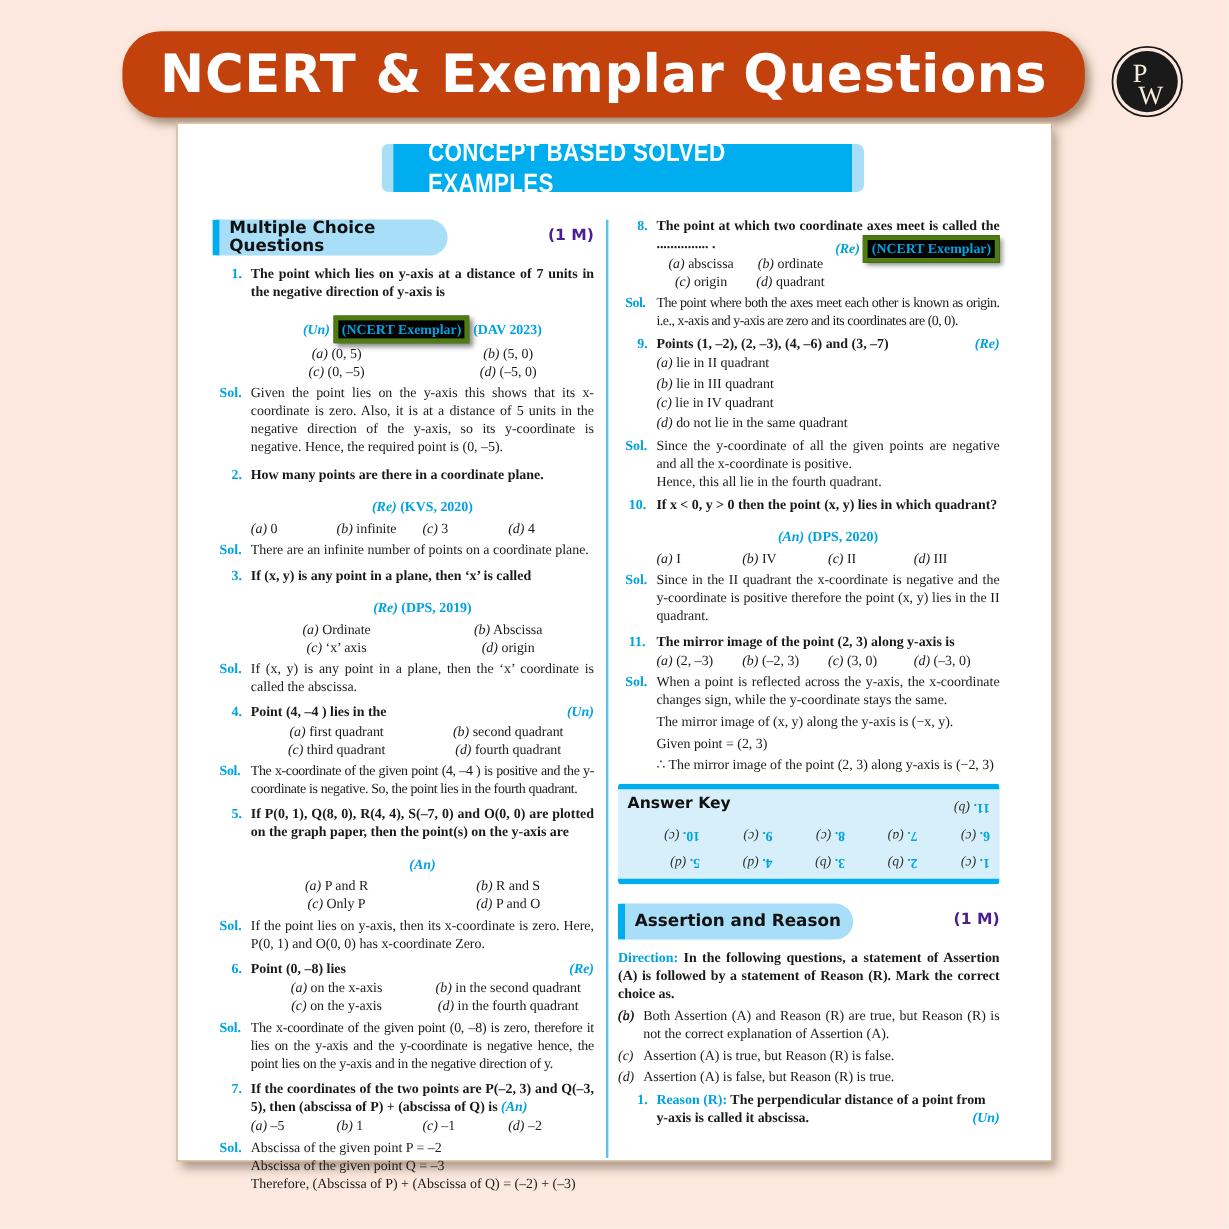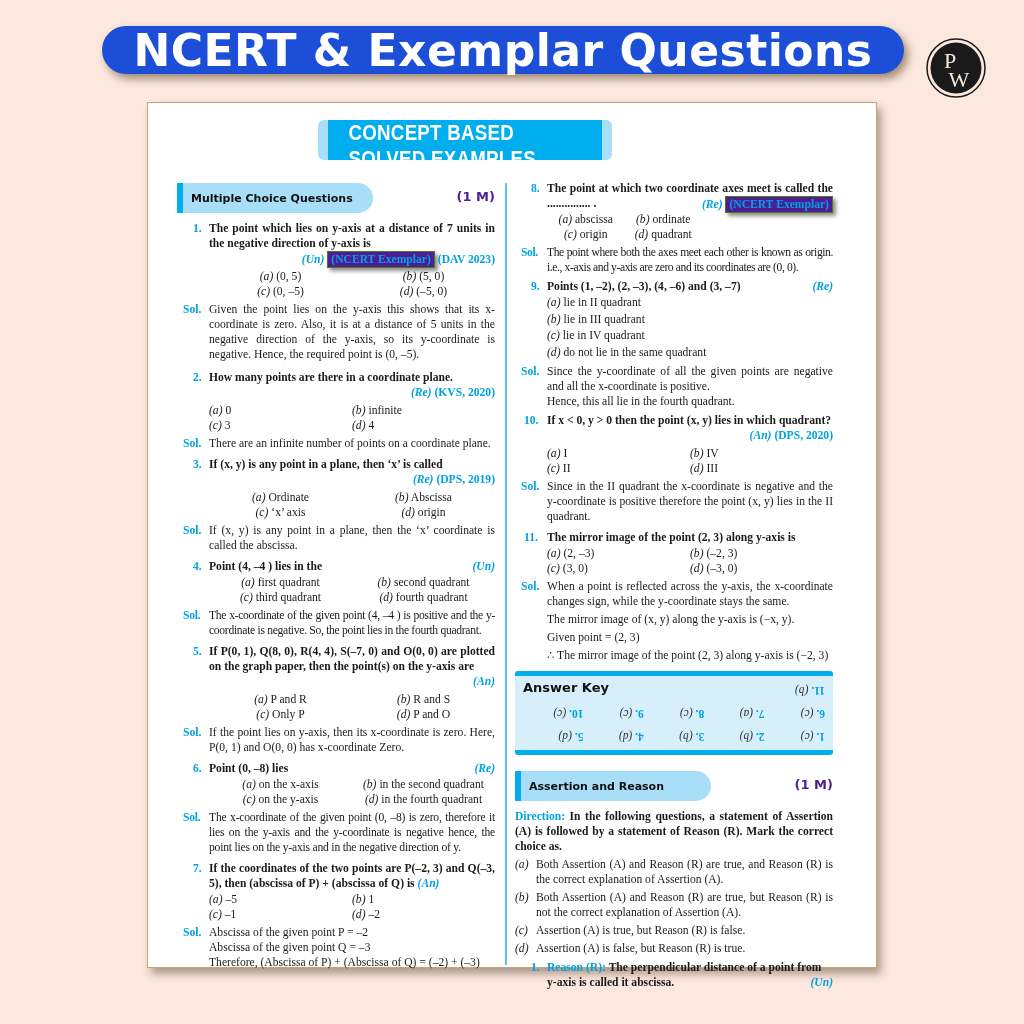--- a/index.html
+++ b/index.html
@@ -1,81 +1,81 @@
 <!DOCTYPE html>
 <html><head>
 <meta charset="utf-8">
 <style>
   * { box-sizing: border-box; margin: 0; padding: 0; }
   html, body { width: 1024px; height: 1024px; overflow: hidden; }
   body { background: #fce8de; font-family: "Liberation Serif", serif; color: #1a1a1a; position: relative; }
 
   .banner {
-    position: absolute; left: 102px; top: 26px; width: 802px; height: 48px;
-    background: #1d4ed8; border-radius: 32px;
+    position: absolute; left: 102px; top: 26px; width: 802px; height: 72px;
+    background: #c2410c; border-radius: 32px;
     box-shadow: 4px 5px 8px rgba(90,60,30,0.55);
     display: flex; align-items: center; justify-content: center;
   }
   .banner-title {
     font-family: "DejaVu Sans", sans-serif; font-weight: bold; font-size: 44px;
     color: #fff; letter-spacing: 0.5px;
   }
   .logo {
     position: absolute; left: 926px; top: 38px; width: 60px; height: 60px;
   }
 
   .page {
     position: absolute; left: 147px; top: 102px; width: 730px; height: 866px;
     background: #fff; border: 1.5px solid #c9a27a;
     box-shadow: 4px 6px 8px rgba(80,60,40,0.45);
   }
 
   .cbse-banner {
-    position: absolute; left: 170px; top: 17px; width: 294px; height: 40px;
+    position: absolute; left: 170px; top: 17px; width: 402px; height: 40px;
     background: #00adee; border-radius: 6px;
     border-left: 10px solid #a8def7; border-right: 10px solid #a8def7;
-    display: flex; justify-content: center;
+    display: flex; align-items: center; justify-content: center;
   }
   .cbse-title {
     font-family: "Liberation Sans", sans-serif; font-weight: bold; font-size: 22px;
     color: #fff; letter-spacing: 0.3px; transform: scaleX(0.85);
   }
 
   .col { position: absolute; top: 80px; font-size: 11.6px; line-height: 15px; }
   .col-left { left: 29px; width: 318px; }
   .col-right { left: 367px; width: 318px; }
   .divider { position: absolute; left: 357px; top: 80px; width: 1.5px; height: 782px; background: #5bc3ee; }
 
   .sec-head { position: relative; height: 30px; margin-bottom: 8px; }
   .sec-pill {
     position: absolute; left: 0; top: 0; height: 30px; width: 196px;
     background: #a8def7; border-left: 6px solid #00adee;
     border-radius: 0 15px 15px 0;
     display: flex; align-items: center; padding-left: 8px;
-    font-family: "DejaVu Sans", sans-serif; font-weight: bold; font-size: 11px; color: #111;
+    font-family: "DejaVu Sans", sans-serif; font-weight: bold; font-size: 14px; color: #111;
   }
   .sec-marks {
     position: absolute; right: 0; top: 6px;
     font-family: "DejaVu Sans", sans-serif; font-weight: bold; font-size: 13px; color: #4c1d95;
   }
 
   .q { position: relative; padding-left: 32px; margin-top: 4px; }
   .qnum { position: absolute; left: 16px; top: 0; color: #00a3e0; font-weight: bold; }
   .qtext { font-weight: bold; text-align: justify; }
-  .tags { text-align: right; font-weight: bold; color: #00a3e0; }
+  .tags { text-align: center; font-weight: bold; color: #00a3e0; margin-top: 12px; }
   .tag-level { font-style: italic; color: #00a3e0; font-weight: bold; }
   .tag-box {
-    display: inline-block; border: 1px solid #4d7c0f; background: #4c1d95;
+    display: inline-block; border: 4px solid #4d7c0f; background: #000000;
     padding: 0 3px; color: #00a3e0; font-weight: bold;
     box-shadow: 3px 3px 4px rgba(0,0,0,0.45);
   }
   .inline-tag { float: right; }
 
   .opts { display: grid; grid-template-columns: 1fr 1fr; padding-left: 32px; margin-top: 1px; text-align: center; }
-  .opts4 { display: grid; grid-template-columns: 1fr 1fr; padding-left: 32px; margin-top: 1px; }
+  .opts4 { display: grid; grid-template-columns: 1fr 1fr 1fr 1fr; padding-left: 32px; margin-top: 1px; }
   .opts1 { padding-left: 32px; margin-top: 1px; }
   .opt-letter { font-style: italic; }
 
   .sol { position: relative; padding-left: 32px; margin-top: 3px; text-align: justify; }
   .sol-label { position: absolute; left: 6px; top: 0; color: #00a3e0; font-weight: bold; }
   .sol p { margin: 0; }
   .sol .gap { margin-top: 3px; }
 
   .answer-key {
     margin-top: 8px; background: #d6effb;
@@ -334,21 +334,21 @@
 
     <div class="ar-sec">
       <div class="sec-head">
         <div class="sec-pill">Assertion and Reason</div>
         <div class="sec-marks">(1 M)</div>
       </div>
       <div class="direction">
         <span class="dlabel">Direction:</span>
         <span>In the following questions, a statement of Assertion (A) is followed by a statement of Reason (R). Mark the correct choice as.</span>
       </div>
-      <div class="ar-opt"><span class="opt-letter">(a)</span><span>Both Assertion (A) and Reason (R) are true, and Reason (R) is the correct explanation of Assertion (A).</span></div>
+      <div class="ar-opt"><span class="opt-letter">(a)</span></div>
       <div class="ar-opt"><span class="opt-letter">(b)</span><span>Both Assertion (A) and Reason (R) are true, but Reason (R) is not the correct explanation of Assertion (A).</span></div>
       <div class="ar-opt"><span class="opt-letter">(c)</span><span>Assertion (A) is true, but Reason (R) is false.</span></div>
       <div class="ar-opt"><span class="opt-letter">(d)</span><span>Assertion (A) is false, but Reason (R) is true.</span></div>
       <div class="ar-q">
         <span class="qnum">1.</span>
         <div style="margin-top:3px"><span class="lbl">Reason (R):</span> <span>The perpendicular distance of a point from y-axis is called it abscissa.</span> <span class="tag-level inline-tag">(Un)</span></div>
       </div>
     </div>
   </div>
 </div>

